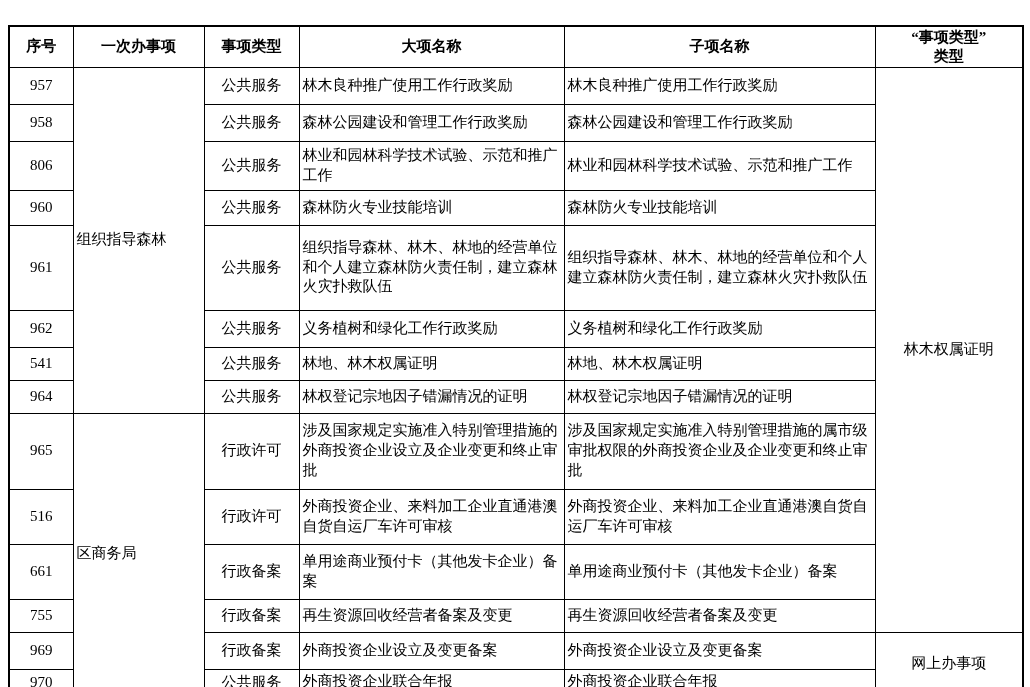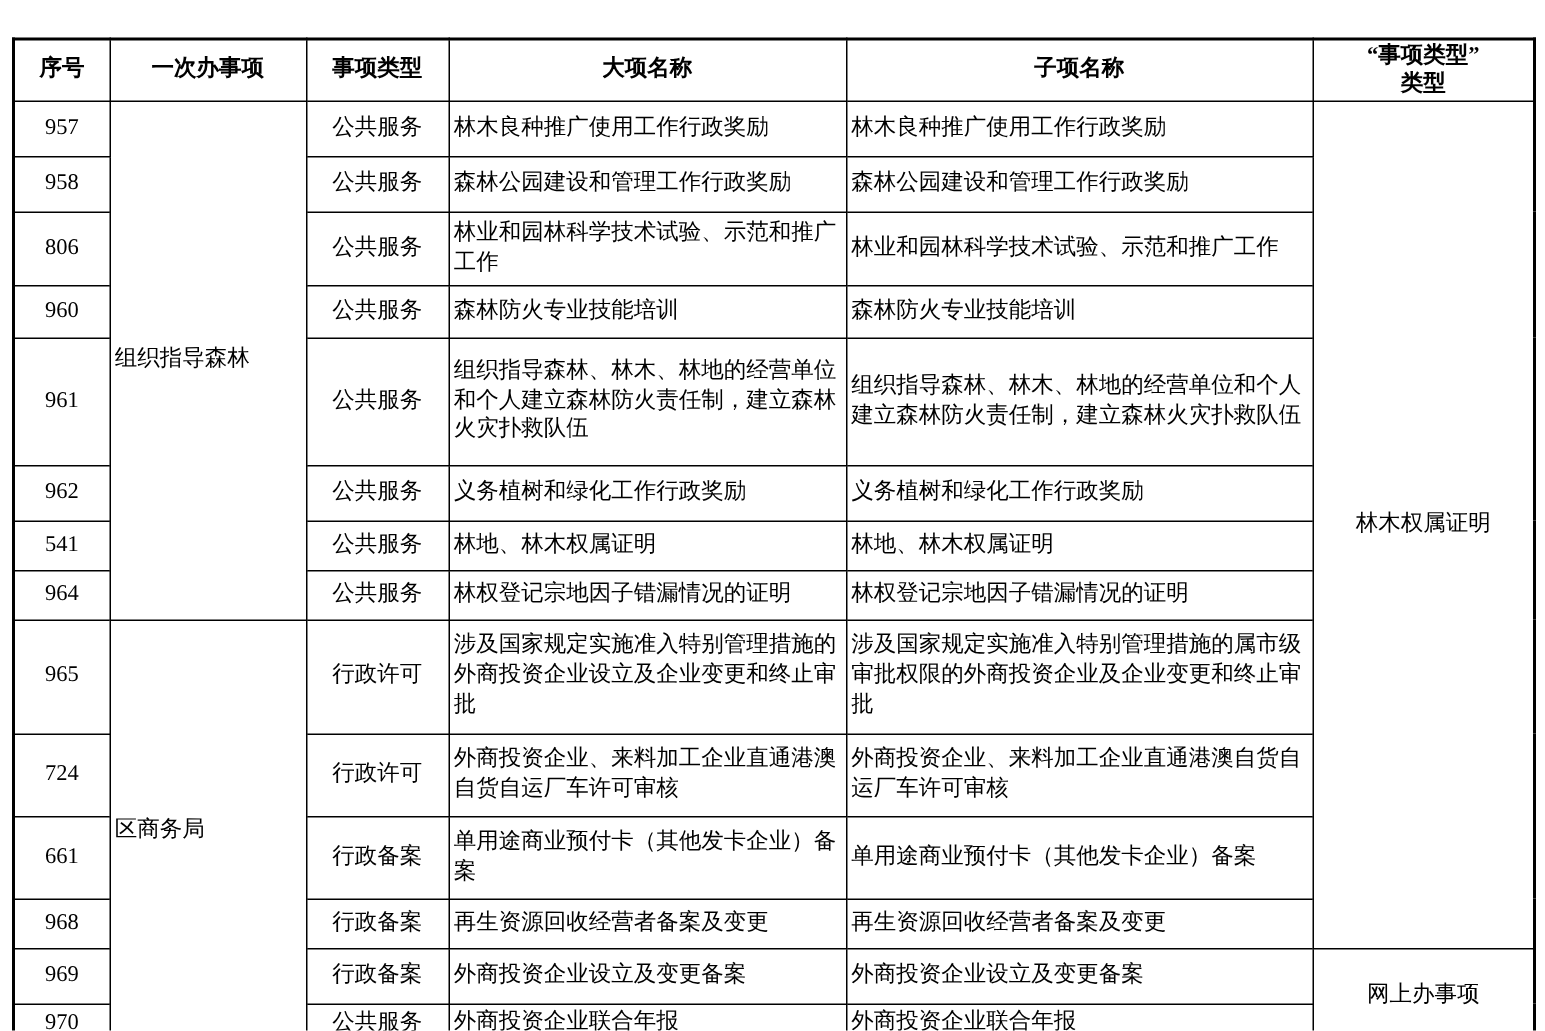--- a/index.html
+++ b/index.html
@@ -134,33 +134,33 @@
         <td class="c-left">林权登记宗地因子错漏情况的证明</td>
       </tr>
       <tr style="height:76px">
         <td class="c-center">965</td>
         <td class="c-left" rowspan="6">区商务局</td>
         <td class="c-center">行政许可</td>
         <td class="c-left">涉及国家规定实施准入特别管理措施的外商投资企业设立及企业变更和终止审批</td>
         <td class="c-left">涉及国家规定实施准入特别管理措施的属市级审批权限的外商投资企业及企业变更和终止审批</td>
       </tr>
       <tr style="height:55px">
-        <td class="c-center">724</td>
+        <td class="c-center">516</td>
         <td class="c-center">行政许可</td>
         <td class="c-left">外商投资企业、来料加工企业直通港澳自货自运厂车许可审核</td>
         <td class="c-left">外商投资企业、来料加工企业直通港澳自货自运厂车许可审核</td>
       </tr>
       <tr style="height:55px">
         <td class="c-center">661</td>
         <td class="c-center">行政备案</td>
         <td class="c-left">单用途商业预付卡（其他发卡企业）备案</td>
         <td class="c-left">单用途商业预付卡（其他发卡企业）备案</td>
       </tr>
       <tr style="height:33px">
-        <td class="c-center">968</td>
+        <td class="c-center">755</td>
         <td class="c-center">行政备案</td>
         <td class="c-left">再生资源回收经营者备案及变更</td>
         <td class="c-left">再生资源回收经营者备案及变更</td>
       </tr>
       <tr style="height:37px">
         <td class="c-center">969</td>
         <td class="c-center">行政备案</td>
         <td class="c-left">外商投资企业设立及变更备案</td>
         <td class="c-left">外商投资企业设立及变更备案</td>
         <td class="c-center" rowspan="2">网上办事项</td>

